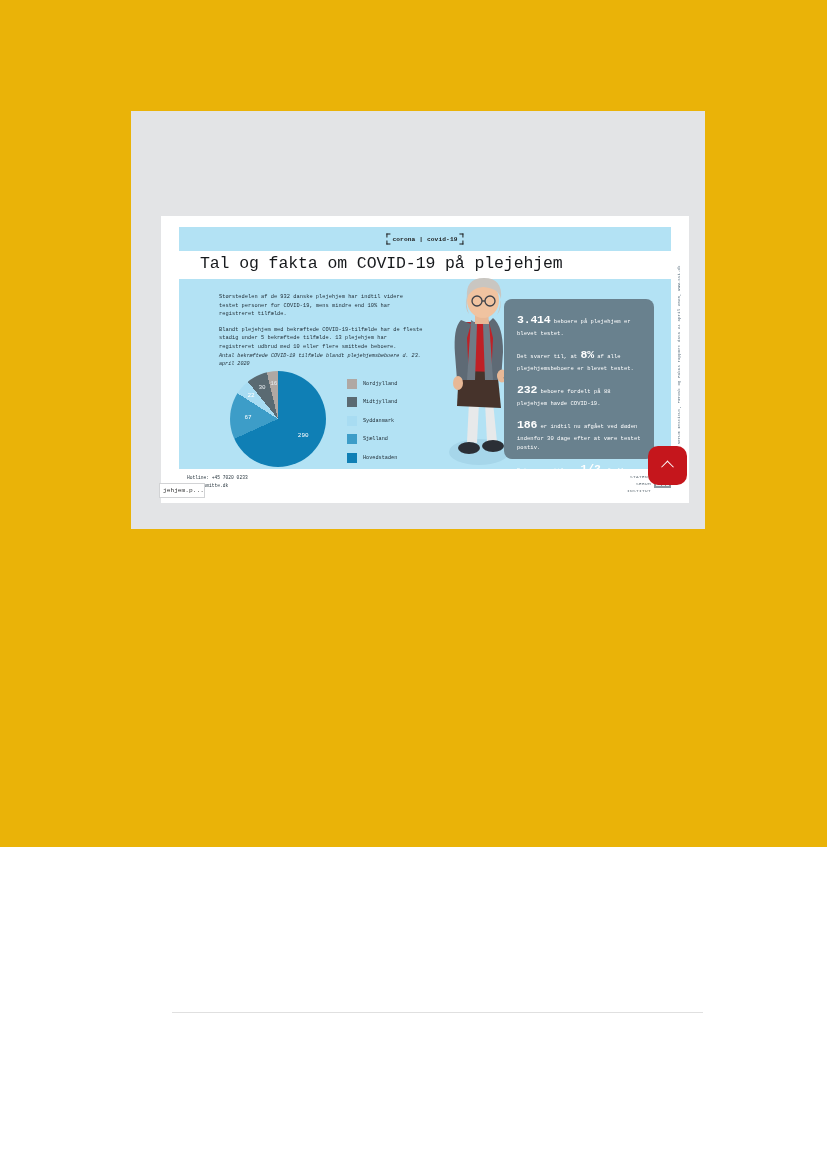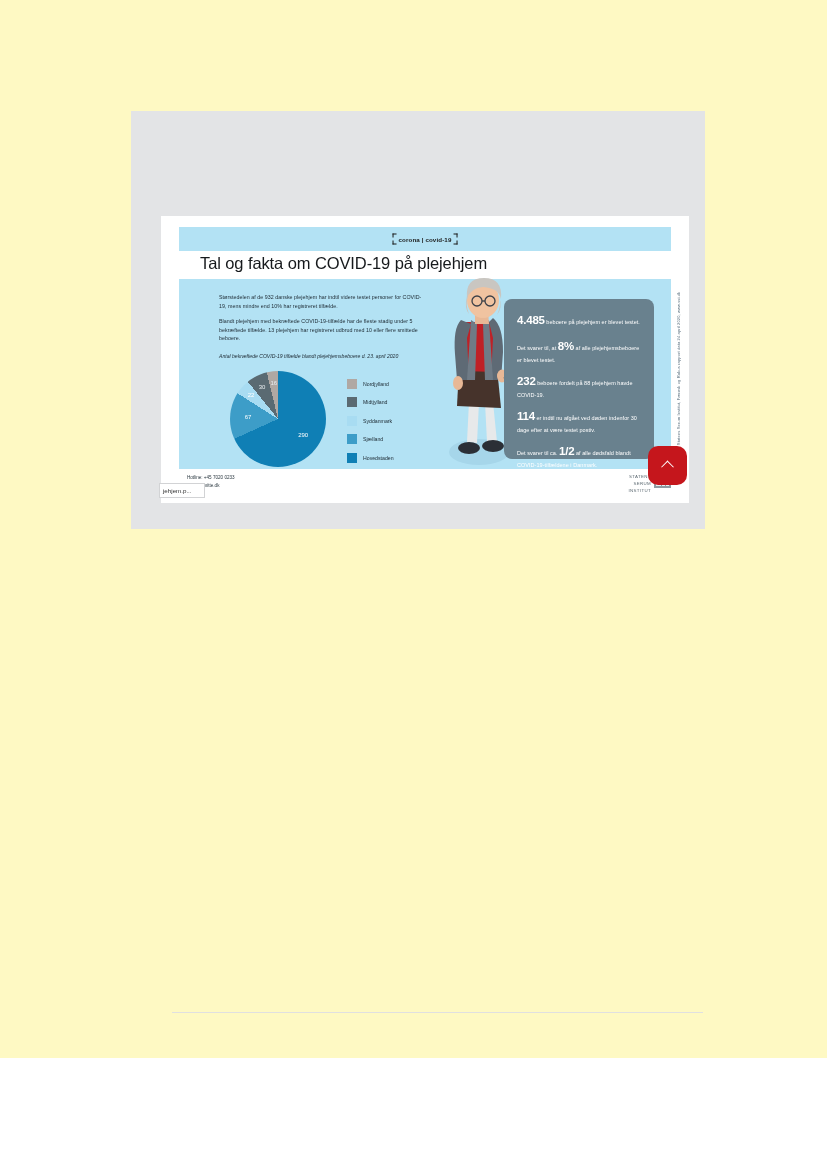--- a/index.html
+++ b/index.html
@@ -5,22 +5,23 @@
   * { box-sizing: border-box; }
   html, body {
     margin: 0; padding: 0;
     background: #ffffff;
     width: 827px; height: 1169px;
     font-family: "Liberation Sans", sans-serif;
     overflow: hidden;
   }
   #page {
     position: relative;
-    width: 827px; height: 1058px;
-    background: #fef9c3;
+    width: 827px; height: 847px;
+    background: #eab308;
+    font-family: Liberation Mono, monospace;
   }
 
   
   .embed-frame {
     position: absolute;
     left: 131px; top: 111px;
     width: 574px; height: 418px;
     background: #e3e4e6;
   }
 
@@ -362,24 +363,24 @@
             <path d="M36 20 Q33 32 38 38 Q34 28 37 20 Z" fill="#c9c6c1"></path>
             <path d="M68 20 Q72 32 66 39 Q71 28 68 20 Z" fill="#c9c6c1"></path>
 
             <circle cx="46" cy="25" r="5" fill="none" stroke="#3b4048" stroke-width="1.3"></circle>
             <circle cx="59" cy="25" r="5" fill="none" stroke="#3b4048" stroke-width="1.3"></circle>
             <path d="M51 25 L54 25" stroke="#3b4048" stroke-width="1.3"></path>
           </svg>
         </div>
 
         <div class="stats-panel" id="stats-panel">
-            <div class="stat"><span class="big">4.485</span><span> beboere på plejehjem er blevet testet.</span></div>
+            <div class="stat"><span class="big">3.414</span><span> beboere på plejehjem er blevet testet.</span></div>
             <div class="stat"><span>Det svarer til, at </span><span class="big">8%</span><span> af alle plejehjemsbeboere er blevet testet.</span></div>
             <div class="stat"><span class="big">232</span><span> beboere fordelt på 88 plejehjem havde COVID-19.</span></div>
-            <div class="stat"><span class="big">114</span><span> er indtil nu afgået ved døden indenfor 30 dage efter at være testet postiv.</span></div>
+            <div class="stat"><span class="big">186</span><span> er indtil nu afgået ved døden indenfor 30 dage efter at være testet postiv.</span></div>
             <div class="stat"><span>Det svarer til ca. </span><span class="big">1/2</span><span> af alle dødsfald blandt COVID-19-tilfældene i Danmark.</span></div>
           </div>
 
       </div>
 
       <div class="credit">
         <span>Kilde: Statens Serum Institut, Færøsk og Rakus rapport data 24 april 2020, www.ssi.dk</span>
       </div>
 
       <div class="footer-hotline">

